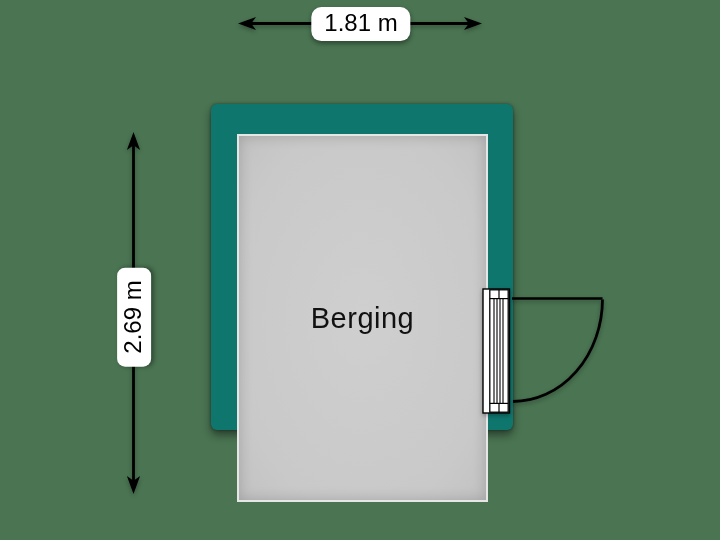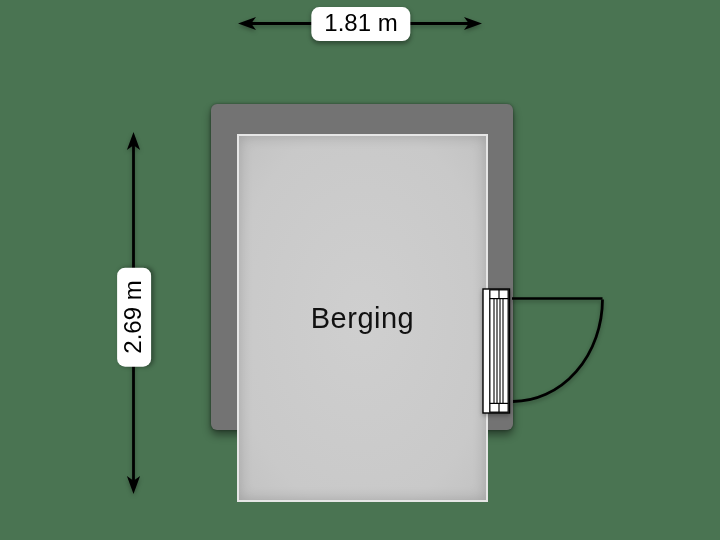--- a/index.html
+++ b/index.html
@@ -15,21 +15,21 @@
     background: #4A7452;
     overflow: hidden;
   }
   
   .walls {
     position: absolute;
     left: 211px;
     top: 104px;
     width: 302px;
     height: 326px;
-    background: #737373;
+    background: #0f766e;
     border-radius: 6px;
     box-shadow: 0 5px 9px rgba(0,0,0,0.45), 0 0 3px rgba(0,0,0,0.4);
   }
   
   .floor {
     position: absolute;
     left: 26px;
     top: 30px;
     width: 247px;  
     height: 364px; 
@@ -61,20 +61,21 @@
     line-height: 1.2;
     padding: 2px 13px 3px 13px;
     border-radius: 8px;
     white-space: nowrap;
     box-shadow: 0 2px 4px rgba(0,0,0,0.35);
   }
   .dim-top {
     left: 361px;
     top: 24px;
     transform: translate(-50%, -50%);
+    border-radius: 10px;
   }
   .dim-left {
     left: 134px;
     top: 317px;
     transform: translate(-50%, -50%) rotate(-90deg);
   }
 </style>
 </head>
 <body>
 

